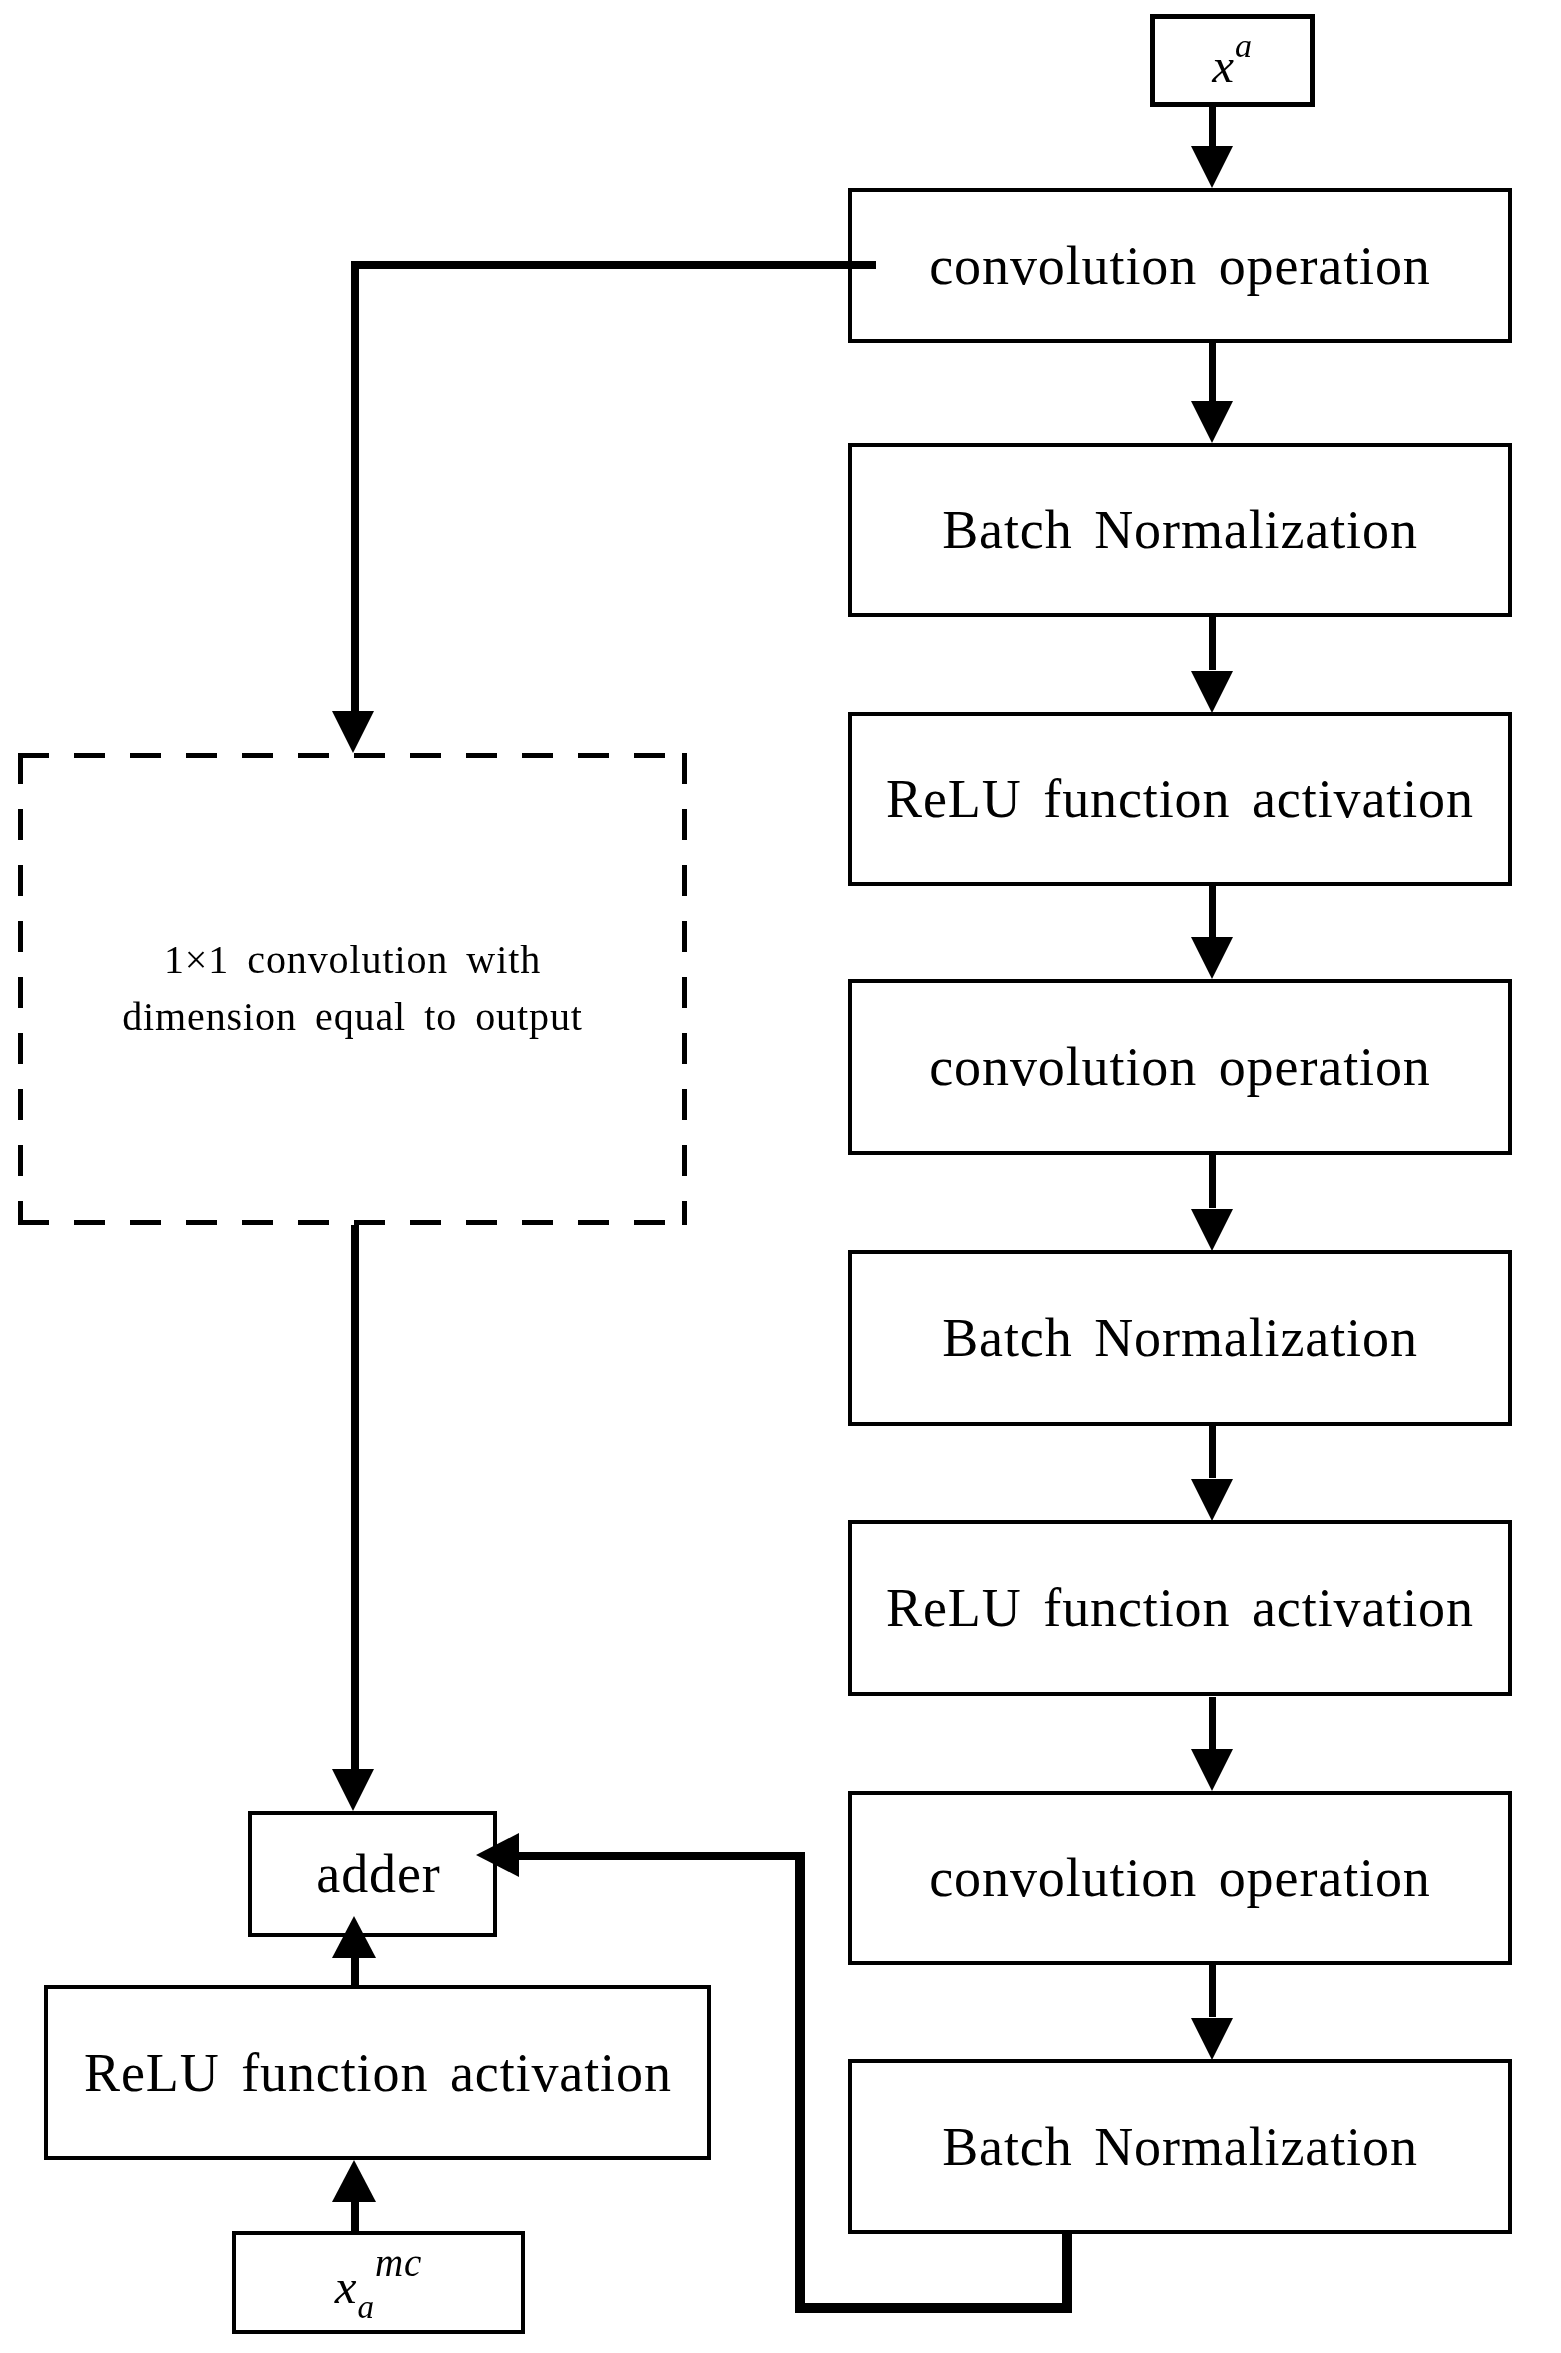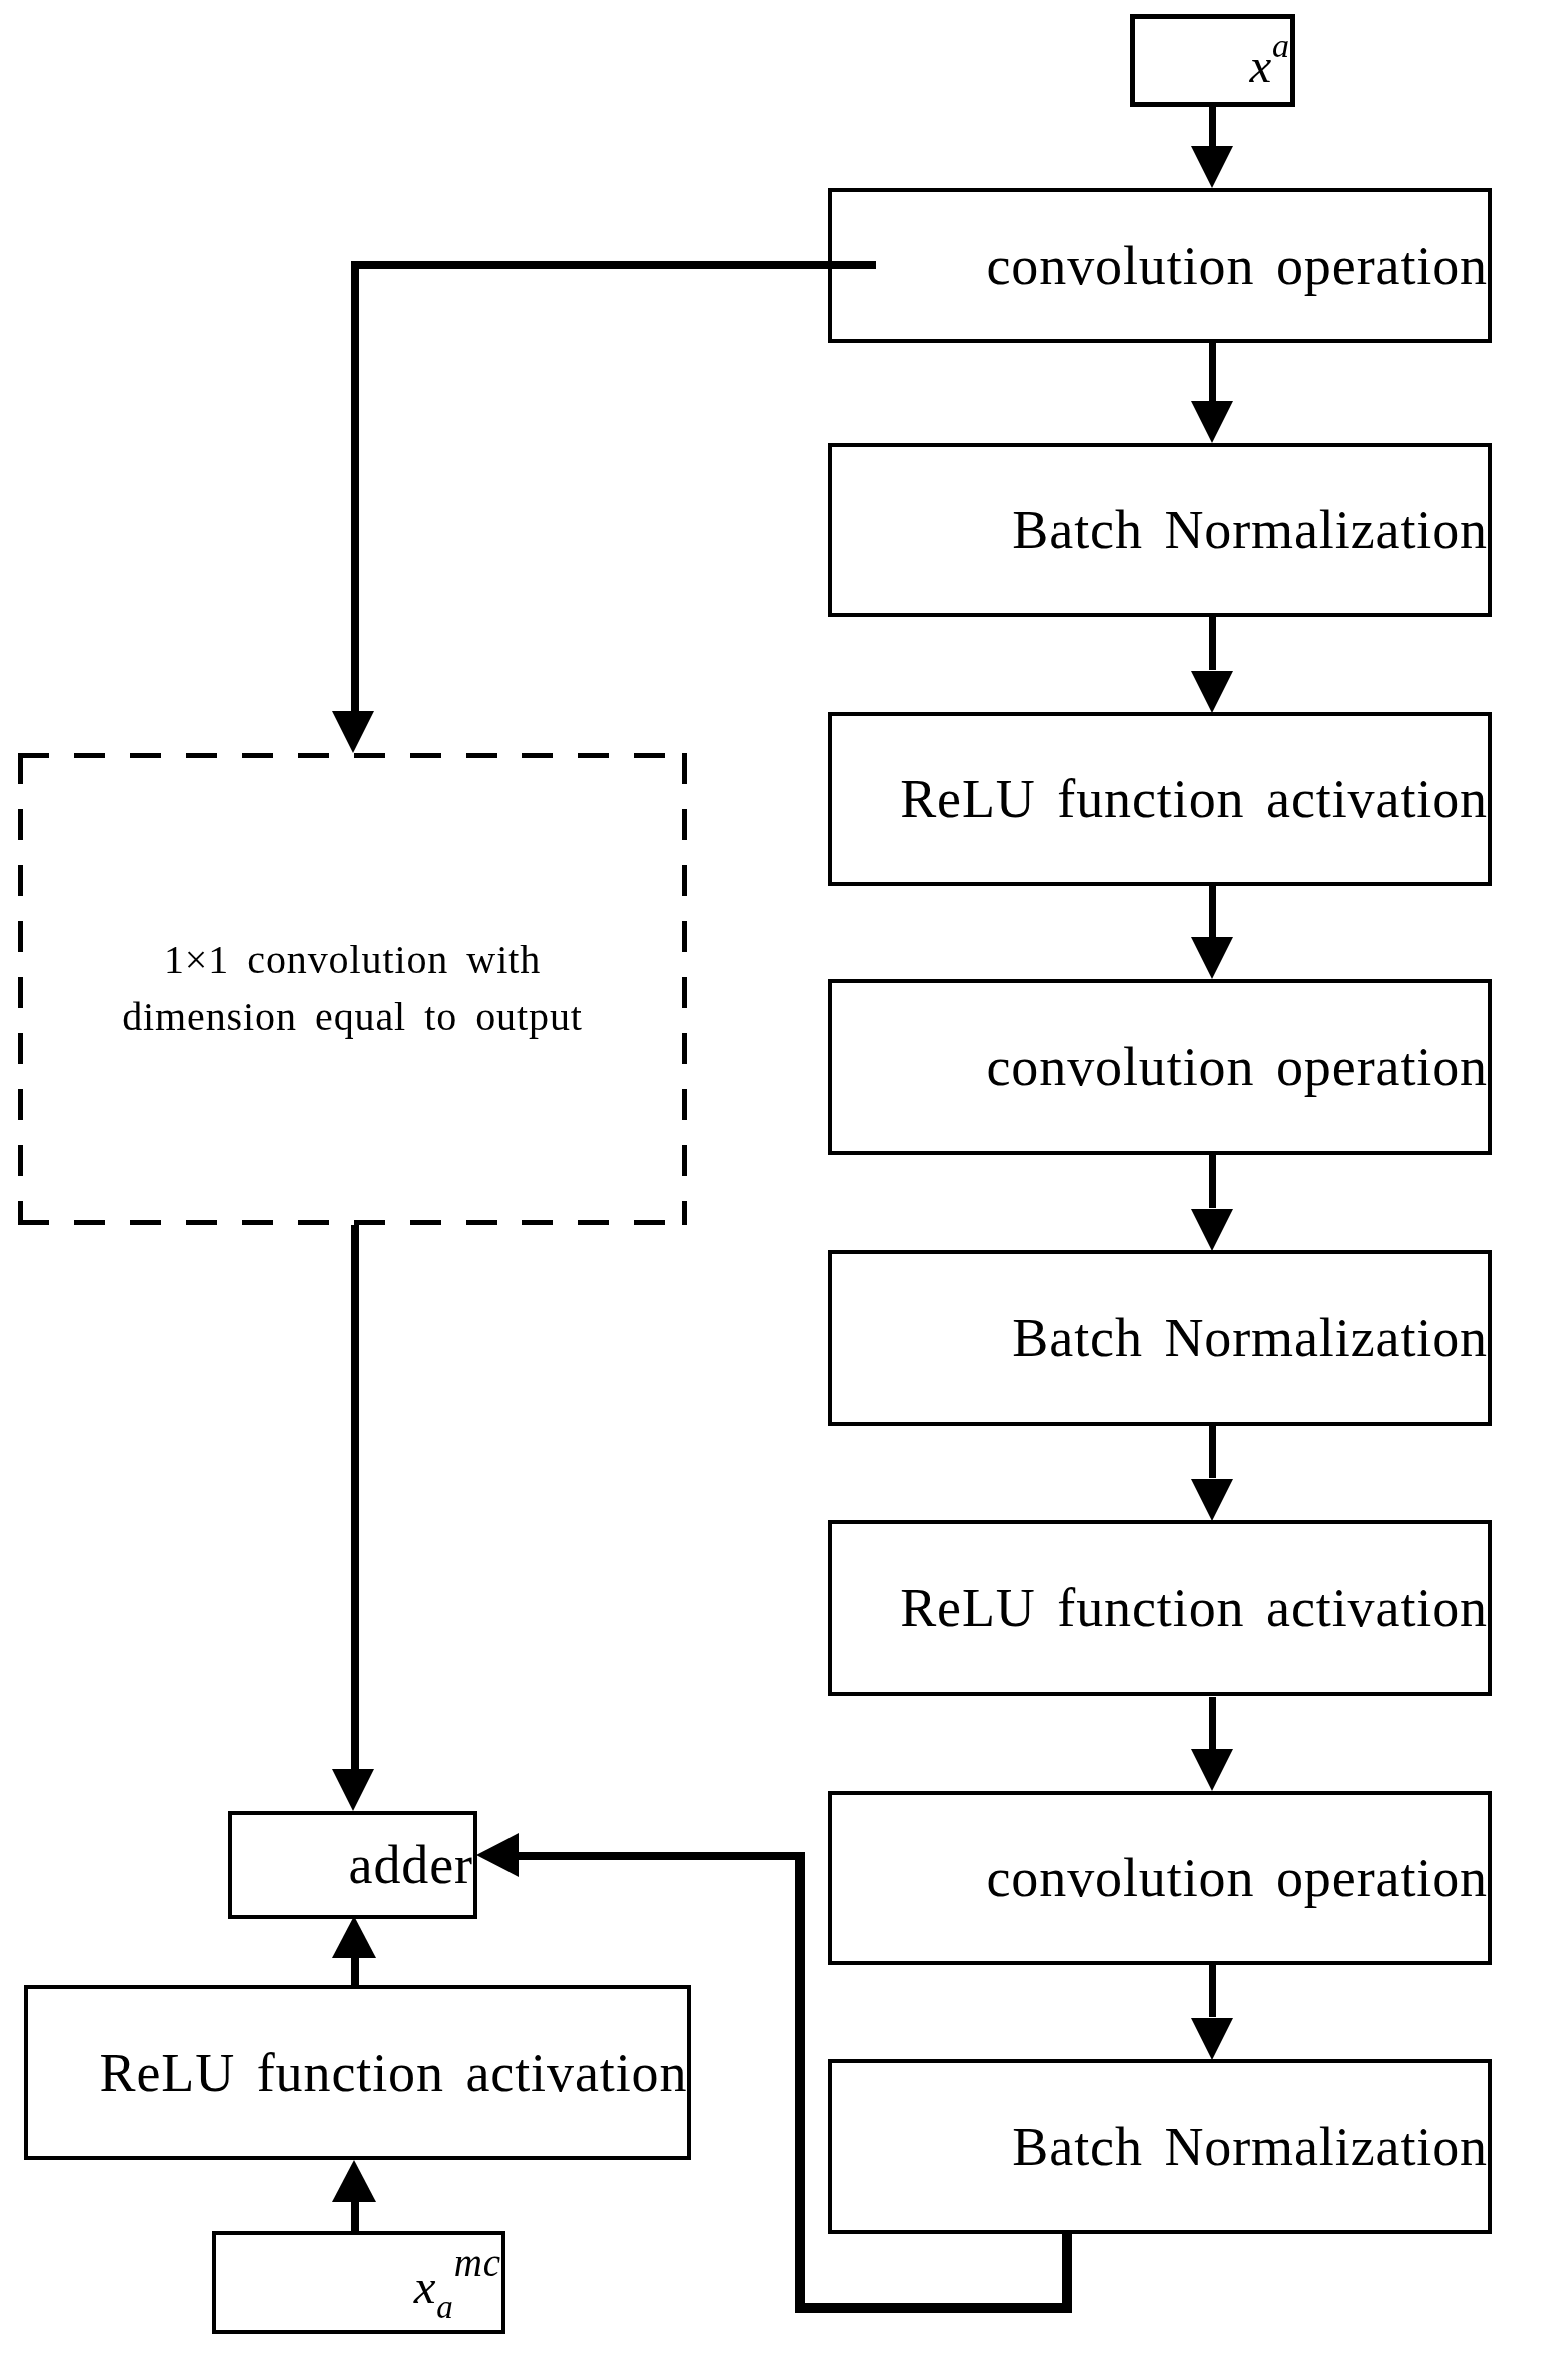--- a/index.html
+++ b/index.html
@@ -8,39 +8,40 @@
     width:1562px;height:2354px;
     background:#ffffff;
     font-family:"Liberation Serif", serif;
     color:#000000;
     overflow:hidden;
   }
   .box{
     position:absolute;
     border:4.5px solid #000;
     background:#fff;
-    display:flex;align-items:center;justify-content:flex-end;
+    display:flex;align-items:center;justify-content:center;
     text-align:center;
     font-size:54px;
     letter-spacing:0.9px;
     word-spacing:7.2px;
     box-sizing:border-box;
+    margin-left:20px;
   }
   .rbox{left:828px;width:664px;}
   .b1{top:188px;height:155px;}
   .b2{top:443px;height:174px;}
   .b3{top:712px;height:174px;}
   .b4{top:979px;height:176px;}
   .b5{top:1250px;height:176px;}
   .b6{top:1520px;height:176px;}
   .b7{top:1791px;height:174px;}
   .b8{top:2059px;height:175px;}
 
   .inputbox{left:1130px;top:13.6px;width:165px;height:93px;border-width:5.4px;font-size:49px;}
-  .adderbox{left:228px;top:1811px;width:249px;height:108px;padding-left:12px;}
+  .adderbox{left:228px;top:1811px;width:249px;height:126px;padding-left:12px;}
   .relubox{left:24.4px;top:1985px;width:667px;height:175px;}
   .outbox{left:212px;top:2231px;width:293px;height:103px;font-size:49px;}
 
   .mathx{font-style:italic;}
   .supa{font-style:italic;font-size:34px;vertical-align:25px;}
   .suba{font-style:italic;font-size:33px;vertical-align:-14.5px;}
   .supmc{font-style:italic;font-size:39px;vertical-align:27px;}
 
   
   .dashedbox{

